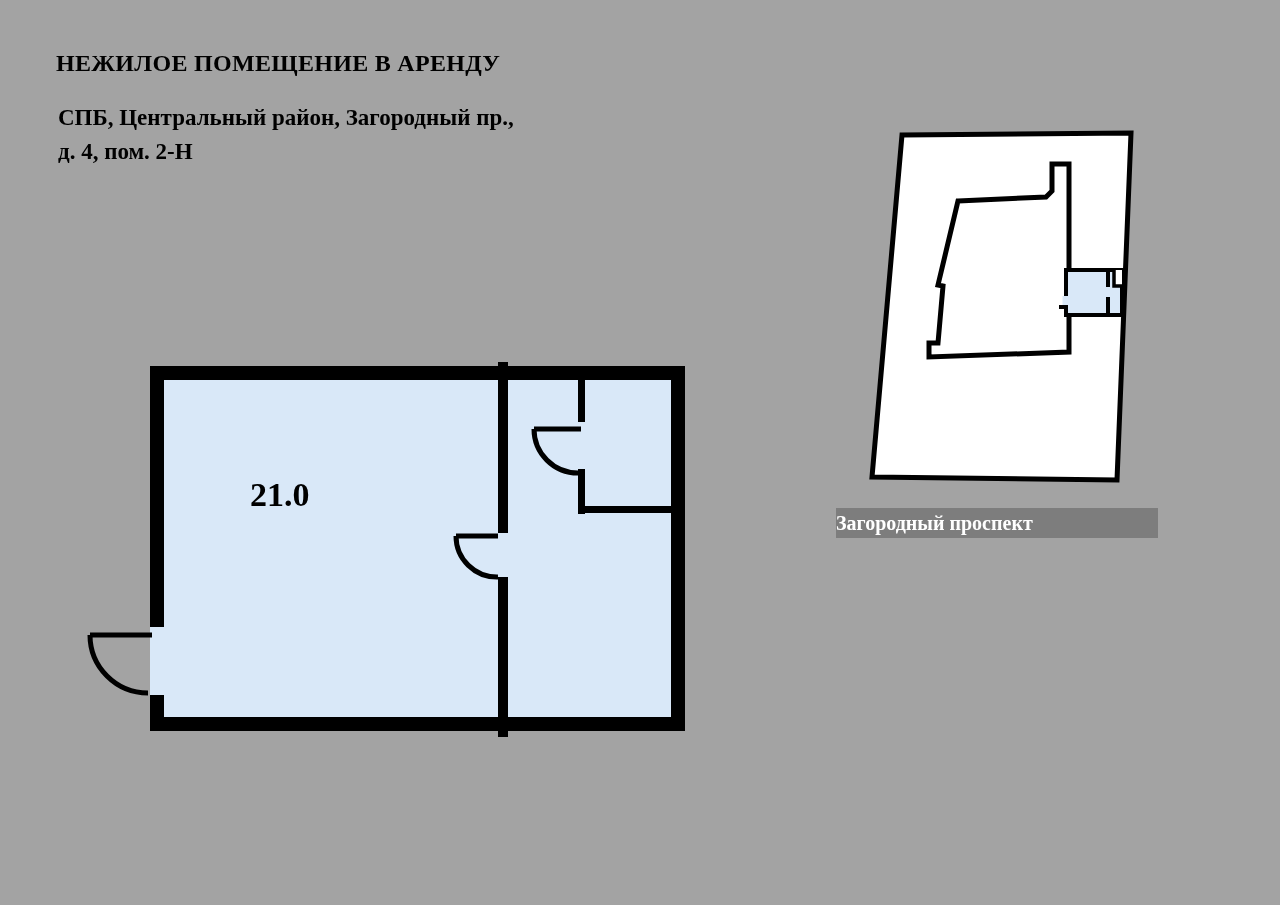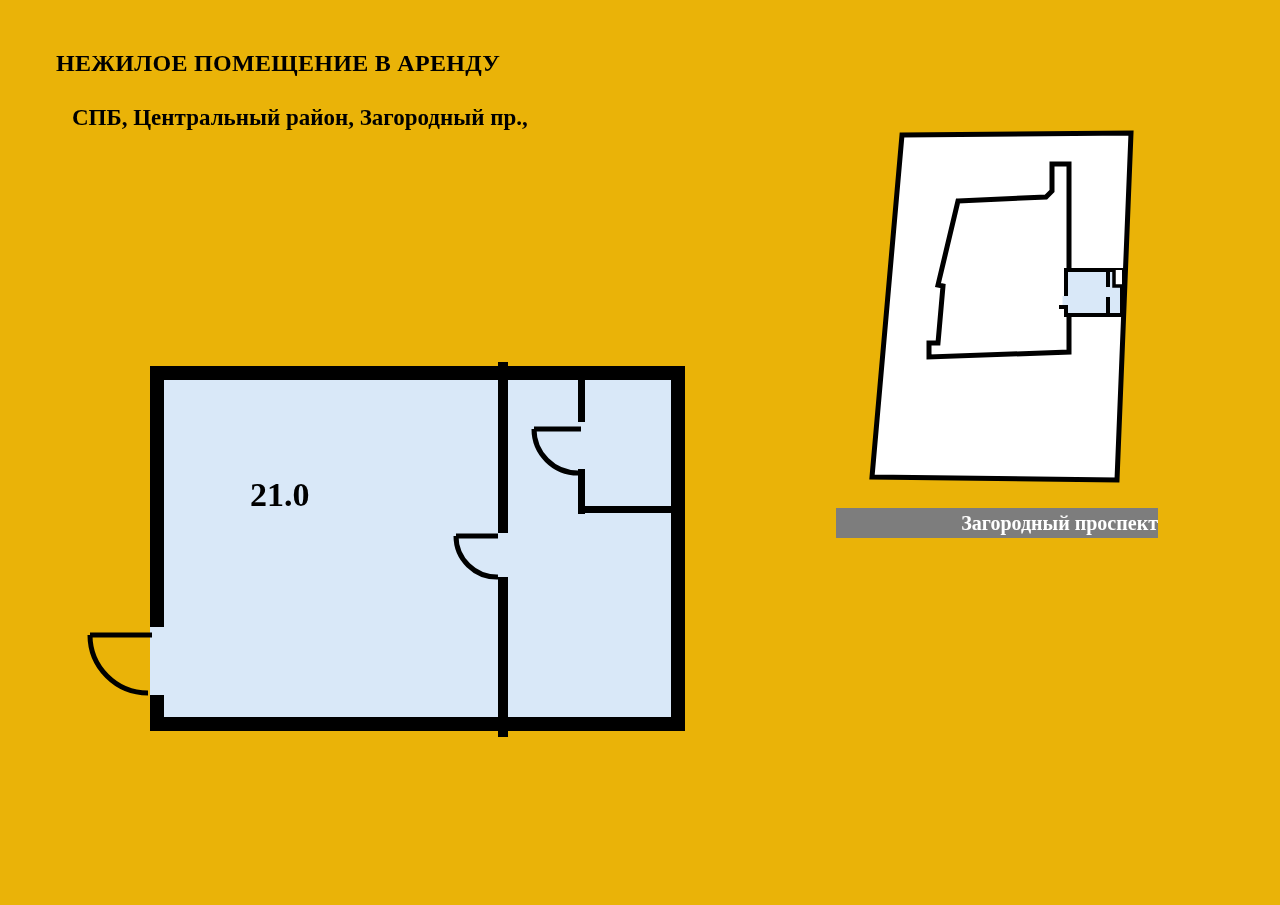--- a/index.html
+++ b/index.html
@@ -1,42 +1,42 @@
 <!DOCTYPE html>
 <html><head>
 <meta charset="utf-8">
 <style>
   html,body{margin:0;padding:0;background:#ffffff;}
   #page{
     position:relative;
     width:1280px;height:905px;
-    background:#eab308;
+    background:#a3a3a3;
     overflow:hidden;
     font-family:"Liberation Serif","DejaVu Serif",serif;
     color:#000;
   }
   #plan-svg{position:absolute;left:0;top:0;width:1280px;height:905px;}
   .title{
     position:absolute;left:56px;top:50px;
     font-size:24px;font-weight:bold;letter-spacing:0.3px;
     white-space:nowrap;
   }
   .address{
-    position:absolute;left:72px;top:101px;
+    position:absolute;left:58px;top:101px;
     font-size:23px;font-weight:bold;line-height:34px;
     white-space:nowrap;
   }
   .area-label{
     position:absolute;left:250px;top:476px;width:100px;
     font-size:34px;font-weight:bold;text-align:left;
   }
   .street-bar{
     position:absolute;left:836px;top:508px;width:322px;height:30px;
     background:#7d7d7d;
-    display:flex;align-items:center;justify-content:flex-end;
+    display:flex;align-items:center;justify-content:flex-start;
   }
   .street-bar span{
     color:#ffffff;font-size:20px;font-weight:bold;white-space:nowrap;
   }
   .wall{fill:#000000;}
   .doorline{stroke:#000000;stroke-width:5;fill:none;stroke-linecap:butt;}
   .thinline{stroke:#000000;fill:none;}
 </style>
 </head>
 <body>
@@ -80,20 +80,21 @@
     <line x1="1108" y1="297" x2="1108" y2="314" class="thinline" stroke-width="4"></line>
 
     <rect x="1114" y="270" width="8" height="15" fill="#ffffff"></rect>
     <path d="M 1114 269 L 1114 286 L 1123 286" class="thinline" stroke-width="3.5"></path>
   </svg>
 
   <div class="title">НЕЖИЛОЕ ПОМЕЩЕНИЕ В АРЕНДУ</div>
 
   <div class="address">
     <div>СПБ, Центральный район, Загородный пр.,</div>
+    <div>д. 4, пом. 2-Н</div>
   </div>
 
   <div class="area-label">21.0</div>
 
   <div class="street-bar">
     <span>Загородный проспект</span>
   </div>
 
 </div>
 

